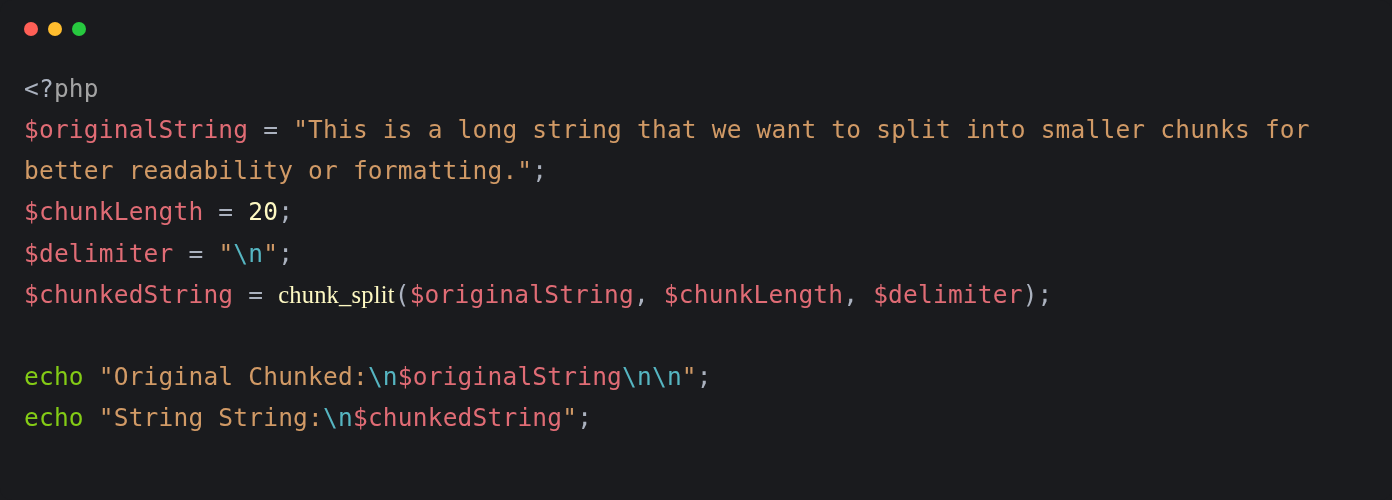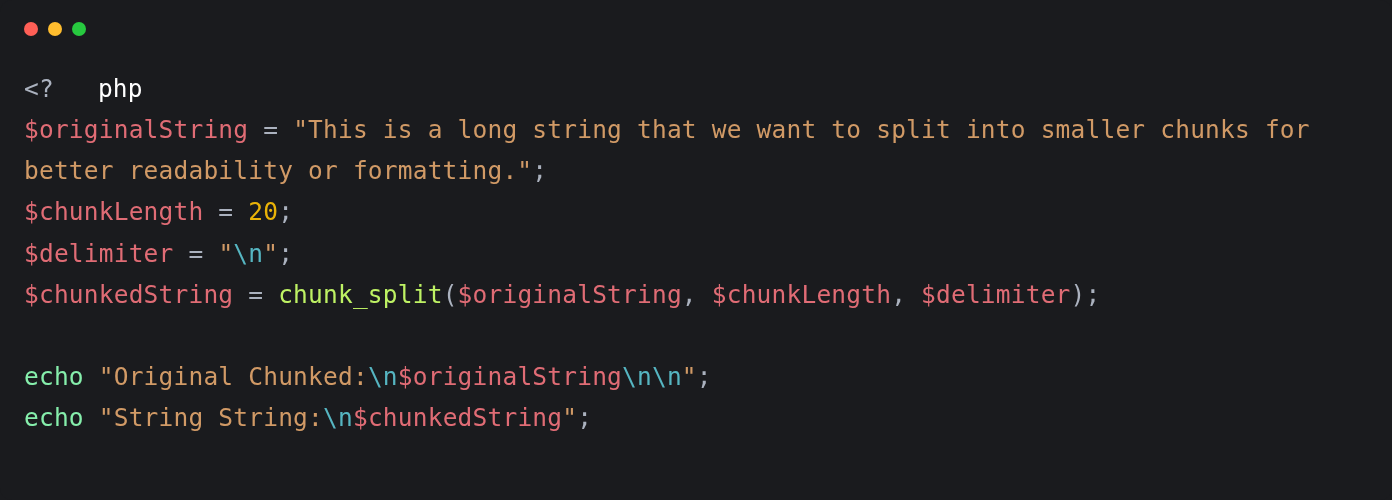--- a/index.html
+++ b/index.html
@@ -37,27 +37,27 @@
   .code {
     font-size: 24.5px;
     line-height: 1.68;
     white-space: pre-wrap;
     word-break: break-word;
     color: #abb2bf;
     letter-spacing: 0.2px;
   }
   .c-punc { color: #abb2bf; }
   .c-tag { color: #abb2bf; }
-  .c-php { color: #ffffff; margin-left: 44px; }
+  .c-php { color: #a3a3a3; }
   .c-var { color: #e06c75; }
   .c-op { color: #abb2bf; }
   .c-str { color: #d19a66; }
-  .c-num { color: #eab308; }
-  .c-func { color: #bef264; }
-  .c-kw { color: #86efac; }
+  .c-num { color: #fef9c3; }
+  .c-func { color: #fef9c3; font-family: Liberation Serif, serif; }
+  .c-kw { color: #84cc16; }
   .c-interp { color: #e06c75; }
   .c-esc { color: #56b6c2; }
 </style>
 </head>
 <body>
 
 <div class="window">
   <div class="titlebar">
     <div class="traffic-light tl-close"></div>
     <div class="traffic-light tl-min"></div>

